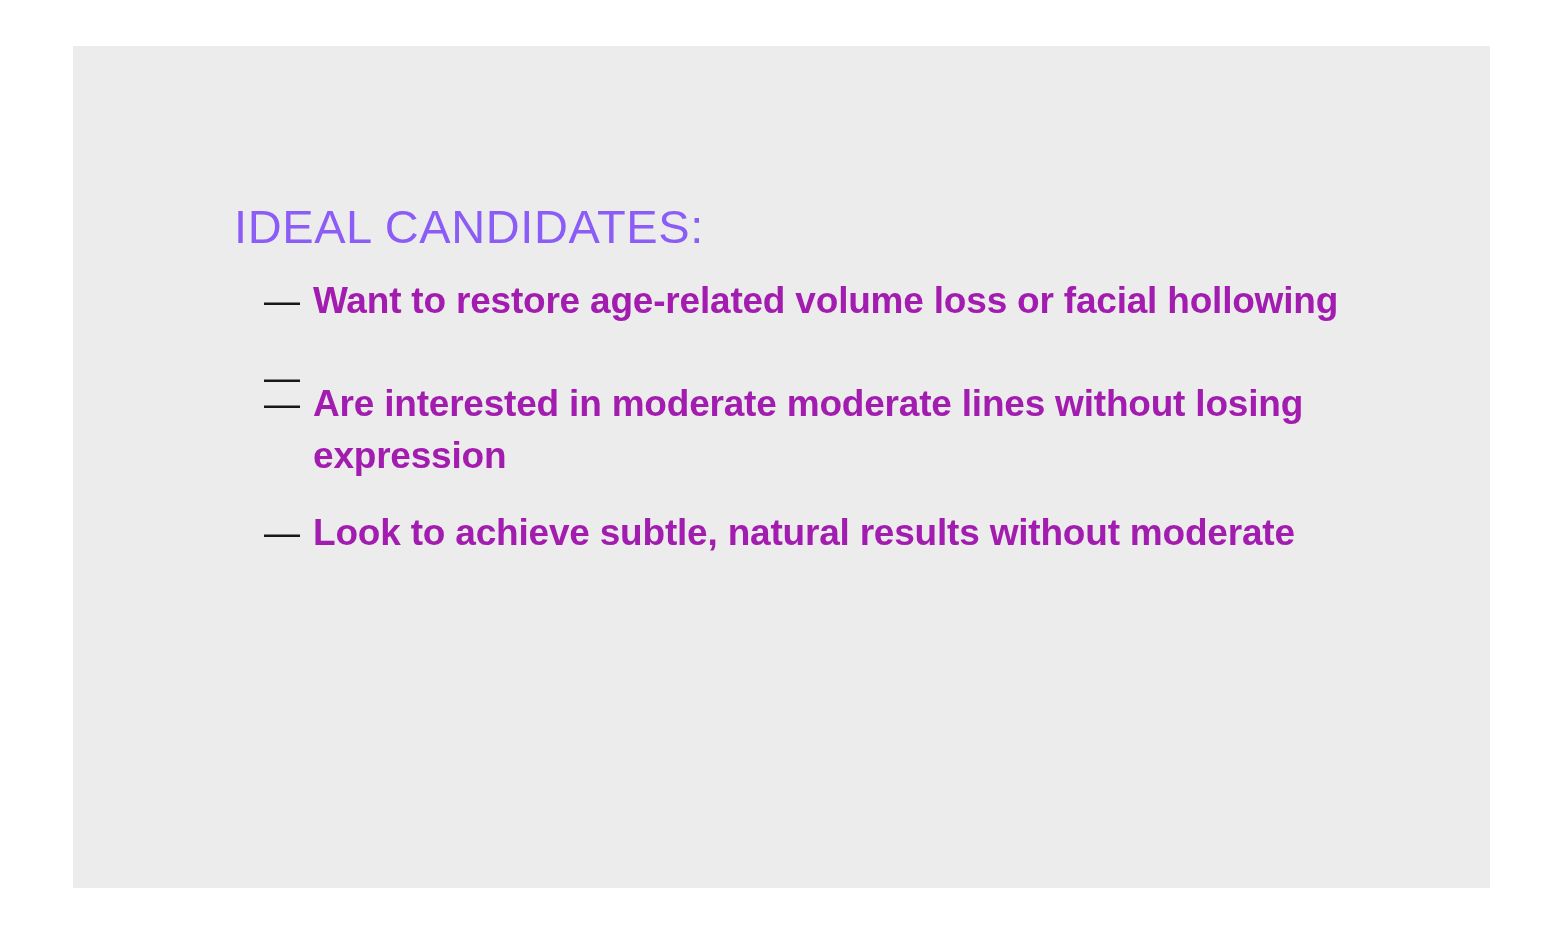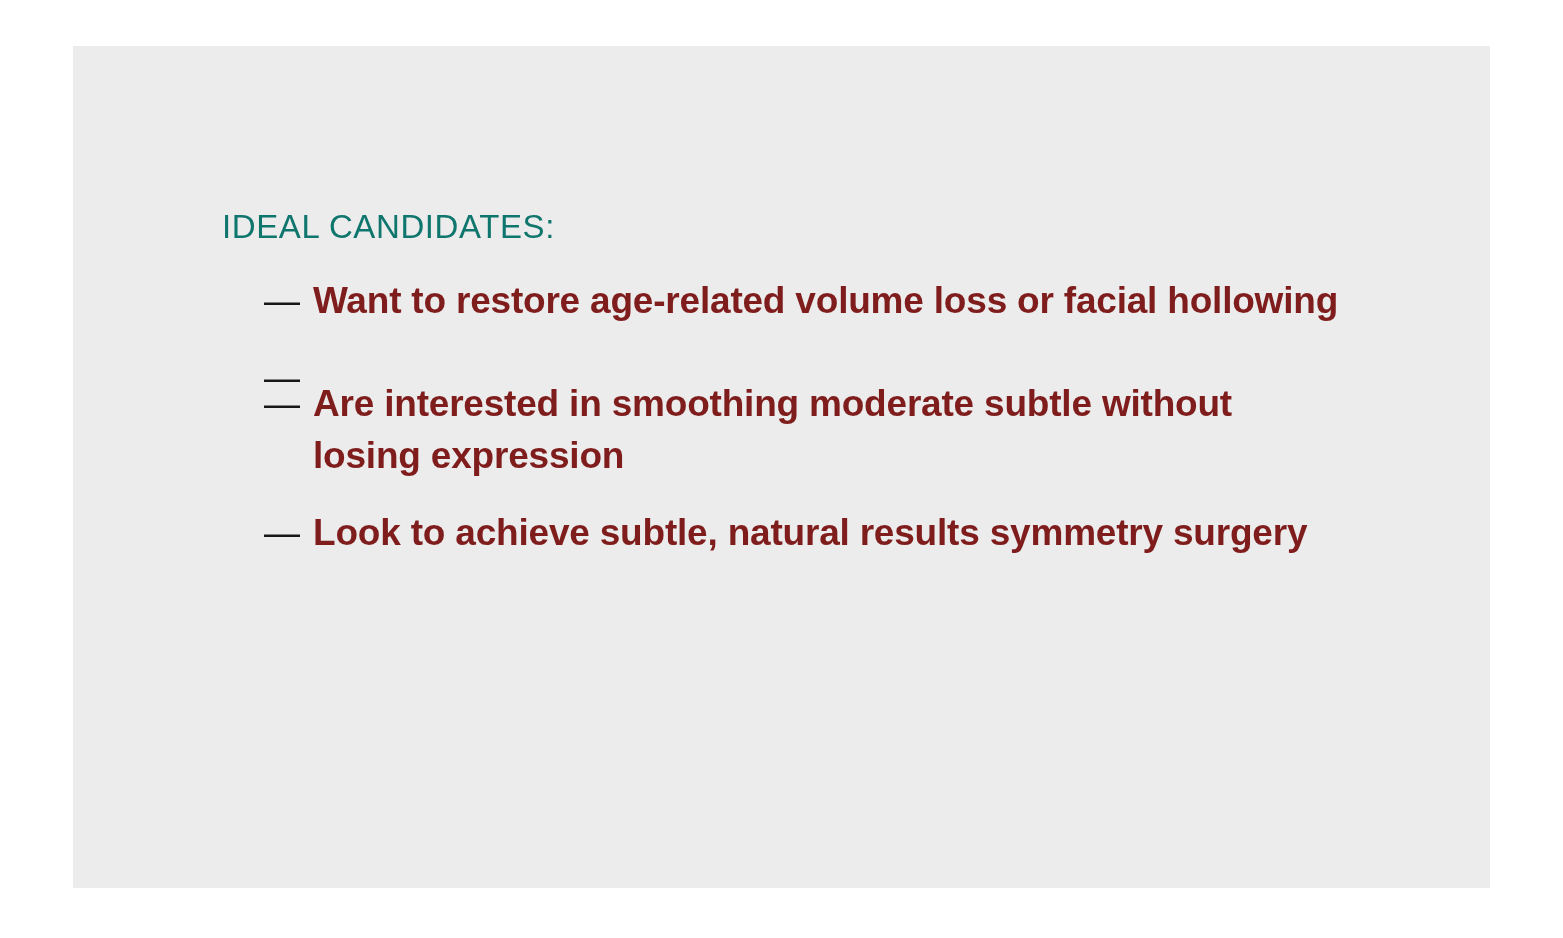--- a/index.html
+++ b/index.html
@@ -37,25 +37,25 @@
     position: absolute;
     left: 149px;   
     top: 155px;    
     width: 1180px;
   }
 
   
   .slide-heading {
     font-family: "Liberation Sans", sans-serif;
     font-weight: 300;
-    font-size: 33px;
+    font-size: 47px;
     line-height: 52px;
     letter-spacing: 0.6px;
-    color: #0f766e;
-    margin: 0 0 22px 0;
+    color: #8b5cf6;
+    margin: 0 0 22px 12px;
     white-space: nowrap;
     text-transform: none;
     -webkit-font-smoothing: antialiased;
   }
 
   
   .bullet-list {
     list-style: none;
     margin: 0;
     padding: 0;
@@ -85,21 +85,21 @@
     -webkit-font-smoothing: antialiased;
   }
 
   .bullet-text {
     display: block;
     font-family: "Liberation Sans", sans-serif;
     font-weight: 700;
     font-size: 37px;
     line-height: 52px;
     letter-spacing: -0.2px;
-    color: #7f1d1d;
+    color: #a21caf;
     max-width: 1030px;
     -webkit-font-smoothing: antialiased;
   }
 </style>
 </head>
 <body>
 
 <div class="slide-canvas">
 
   <div class="content-card">
@@ -113,25 +113,25 @@
           <span class="bullet-dash">—</span>
           <span class="bullet-text">Want to restore age-related volume loss or facial hollowing</span>
         </li>
 
         <li class="bullet-item">
           <span class="bullet-dash">—</span>
         </li>
 
         <li class="bullet-item">
           <span class="bullet-dash">—</span>
-          <span class="bullet-text">Are interested in smoothing moderate subtle without losing expression</span>
+          <span class="bullet-text">Are interested in moderate moderate lines without losing expression</span>
         </li>
 
         <li class="bullet-item">
           <span class="bullet-dash">—</span>
-          <span class="bullet-text">Look to achieve subtle, natural results symmetry surgery</span>
+          <span class="bullet-text">Look to achieve subtle, natural results without moderate</span>
         </li>
 
       </ul>
     </div>
   </div>
 
 </div>
 
 </body></html>

